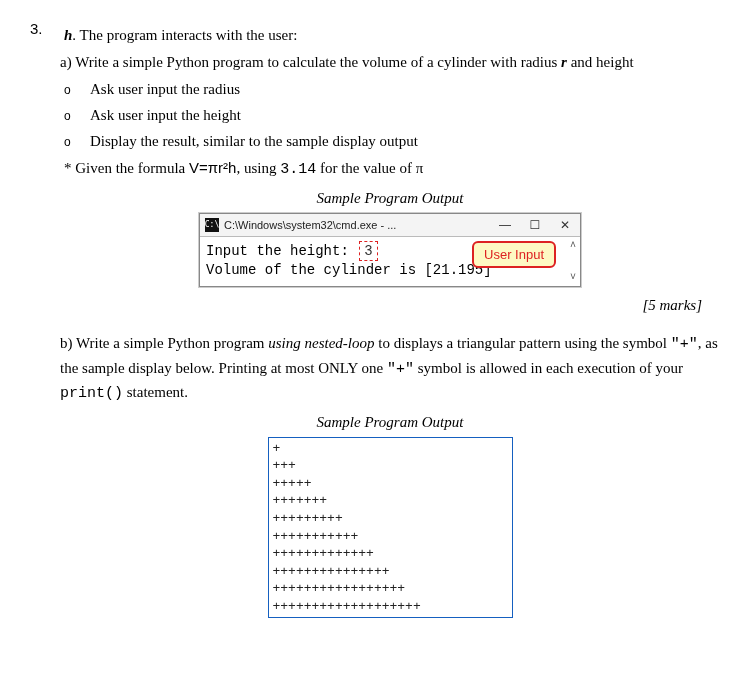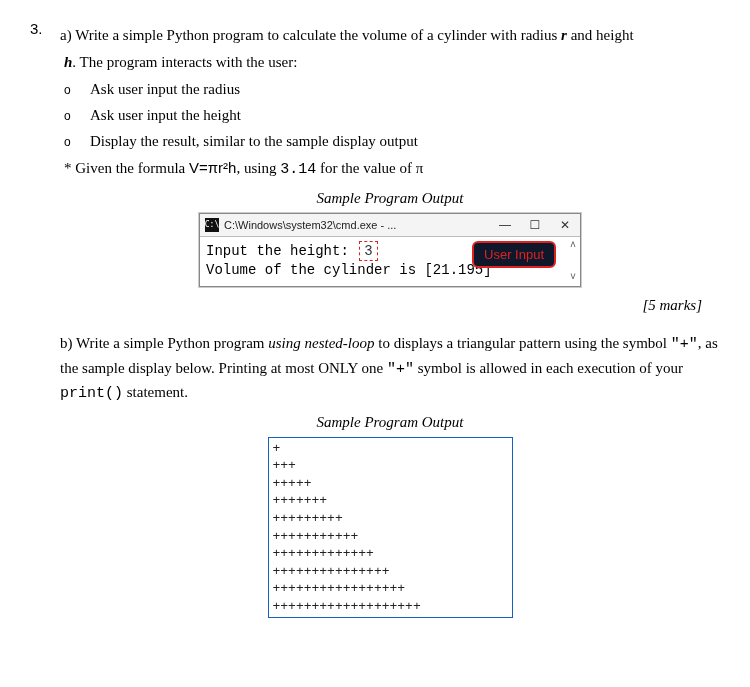--- a/index.html
+++ b/index.html
@@ -113,21 +113,21 @@
   .user-input-callout {
     position: absolute;
     top: 4px;
     right: 24px;
     border: 2px solid #d22;
     border-radius: 6px;
     padding: 3px 10px;
     font-family: Arial, sans-serif;
     font-size: 13px;
     color: #d22;
-    background: #0f172a;
+    background: #fef9c3;
   }
   .marks-right {
     text-align: right;
     font-style: italic;
     margin: 10px 18px 18px 0;
   }
 
   
   .pattern-box {
     width: 235px;
@@ -141,25 +141,25 @@
   }
 </style>
 </head>
 <body>
 
 <div class="question-row">
   <div class="qnum">3.</div>
   <div class="qbody">
 
 
+    <div class="para indent">
+      <span class="bib">h</span><span>.    The program interacts with the user:</span>
+    </div>
     <div class="para">
       <span>a) </span><span>Write a simple Python program to calculate the volume of a cylinder with radius </span><span class="bib">r</span><span> and height</span>
-    </div>
-    <div class="para indent">
-      <span class="bib">h</span><span>.    The program interacts with the user:</span>
     </div>
 
     <div class="bullet-row">
       <span class="bullet-mark">o</span>
       <span>Ask user input the radius</span>
     </div>
     <div class="bullet-row">
       <span class="bullet-mark">o</span>
       <span>Ask user input the height</span>
     </div>

